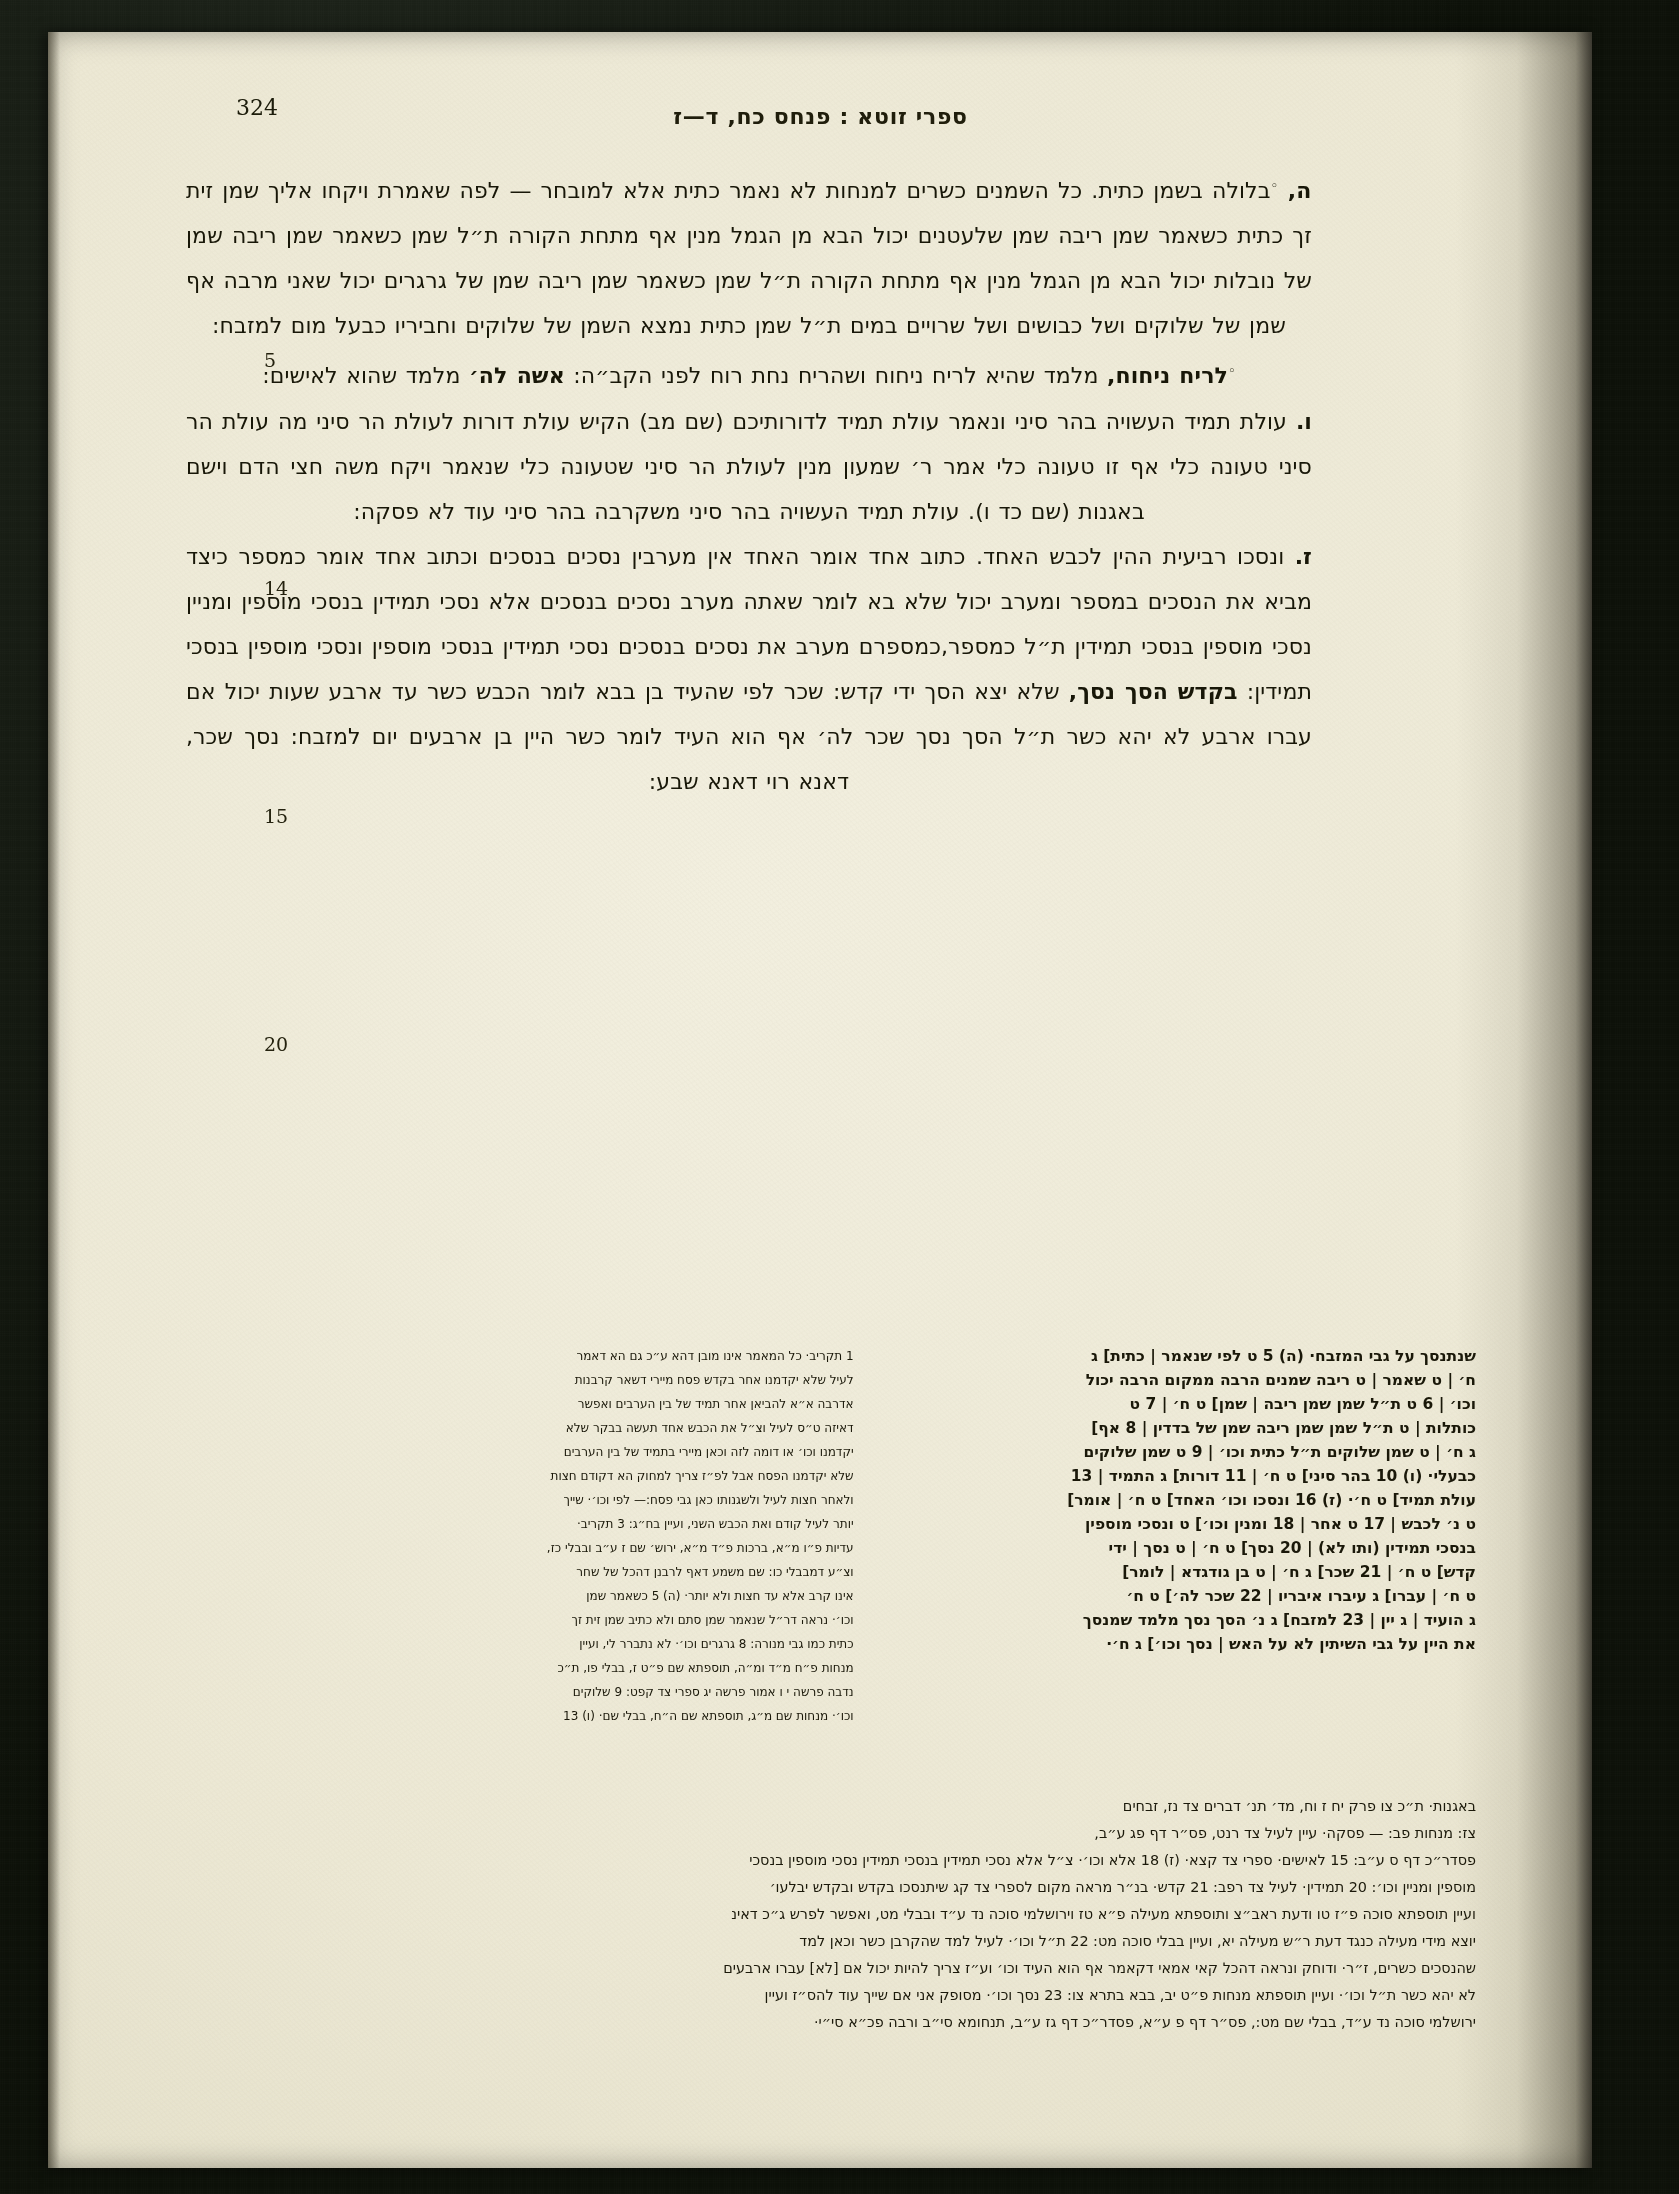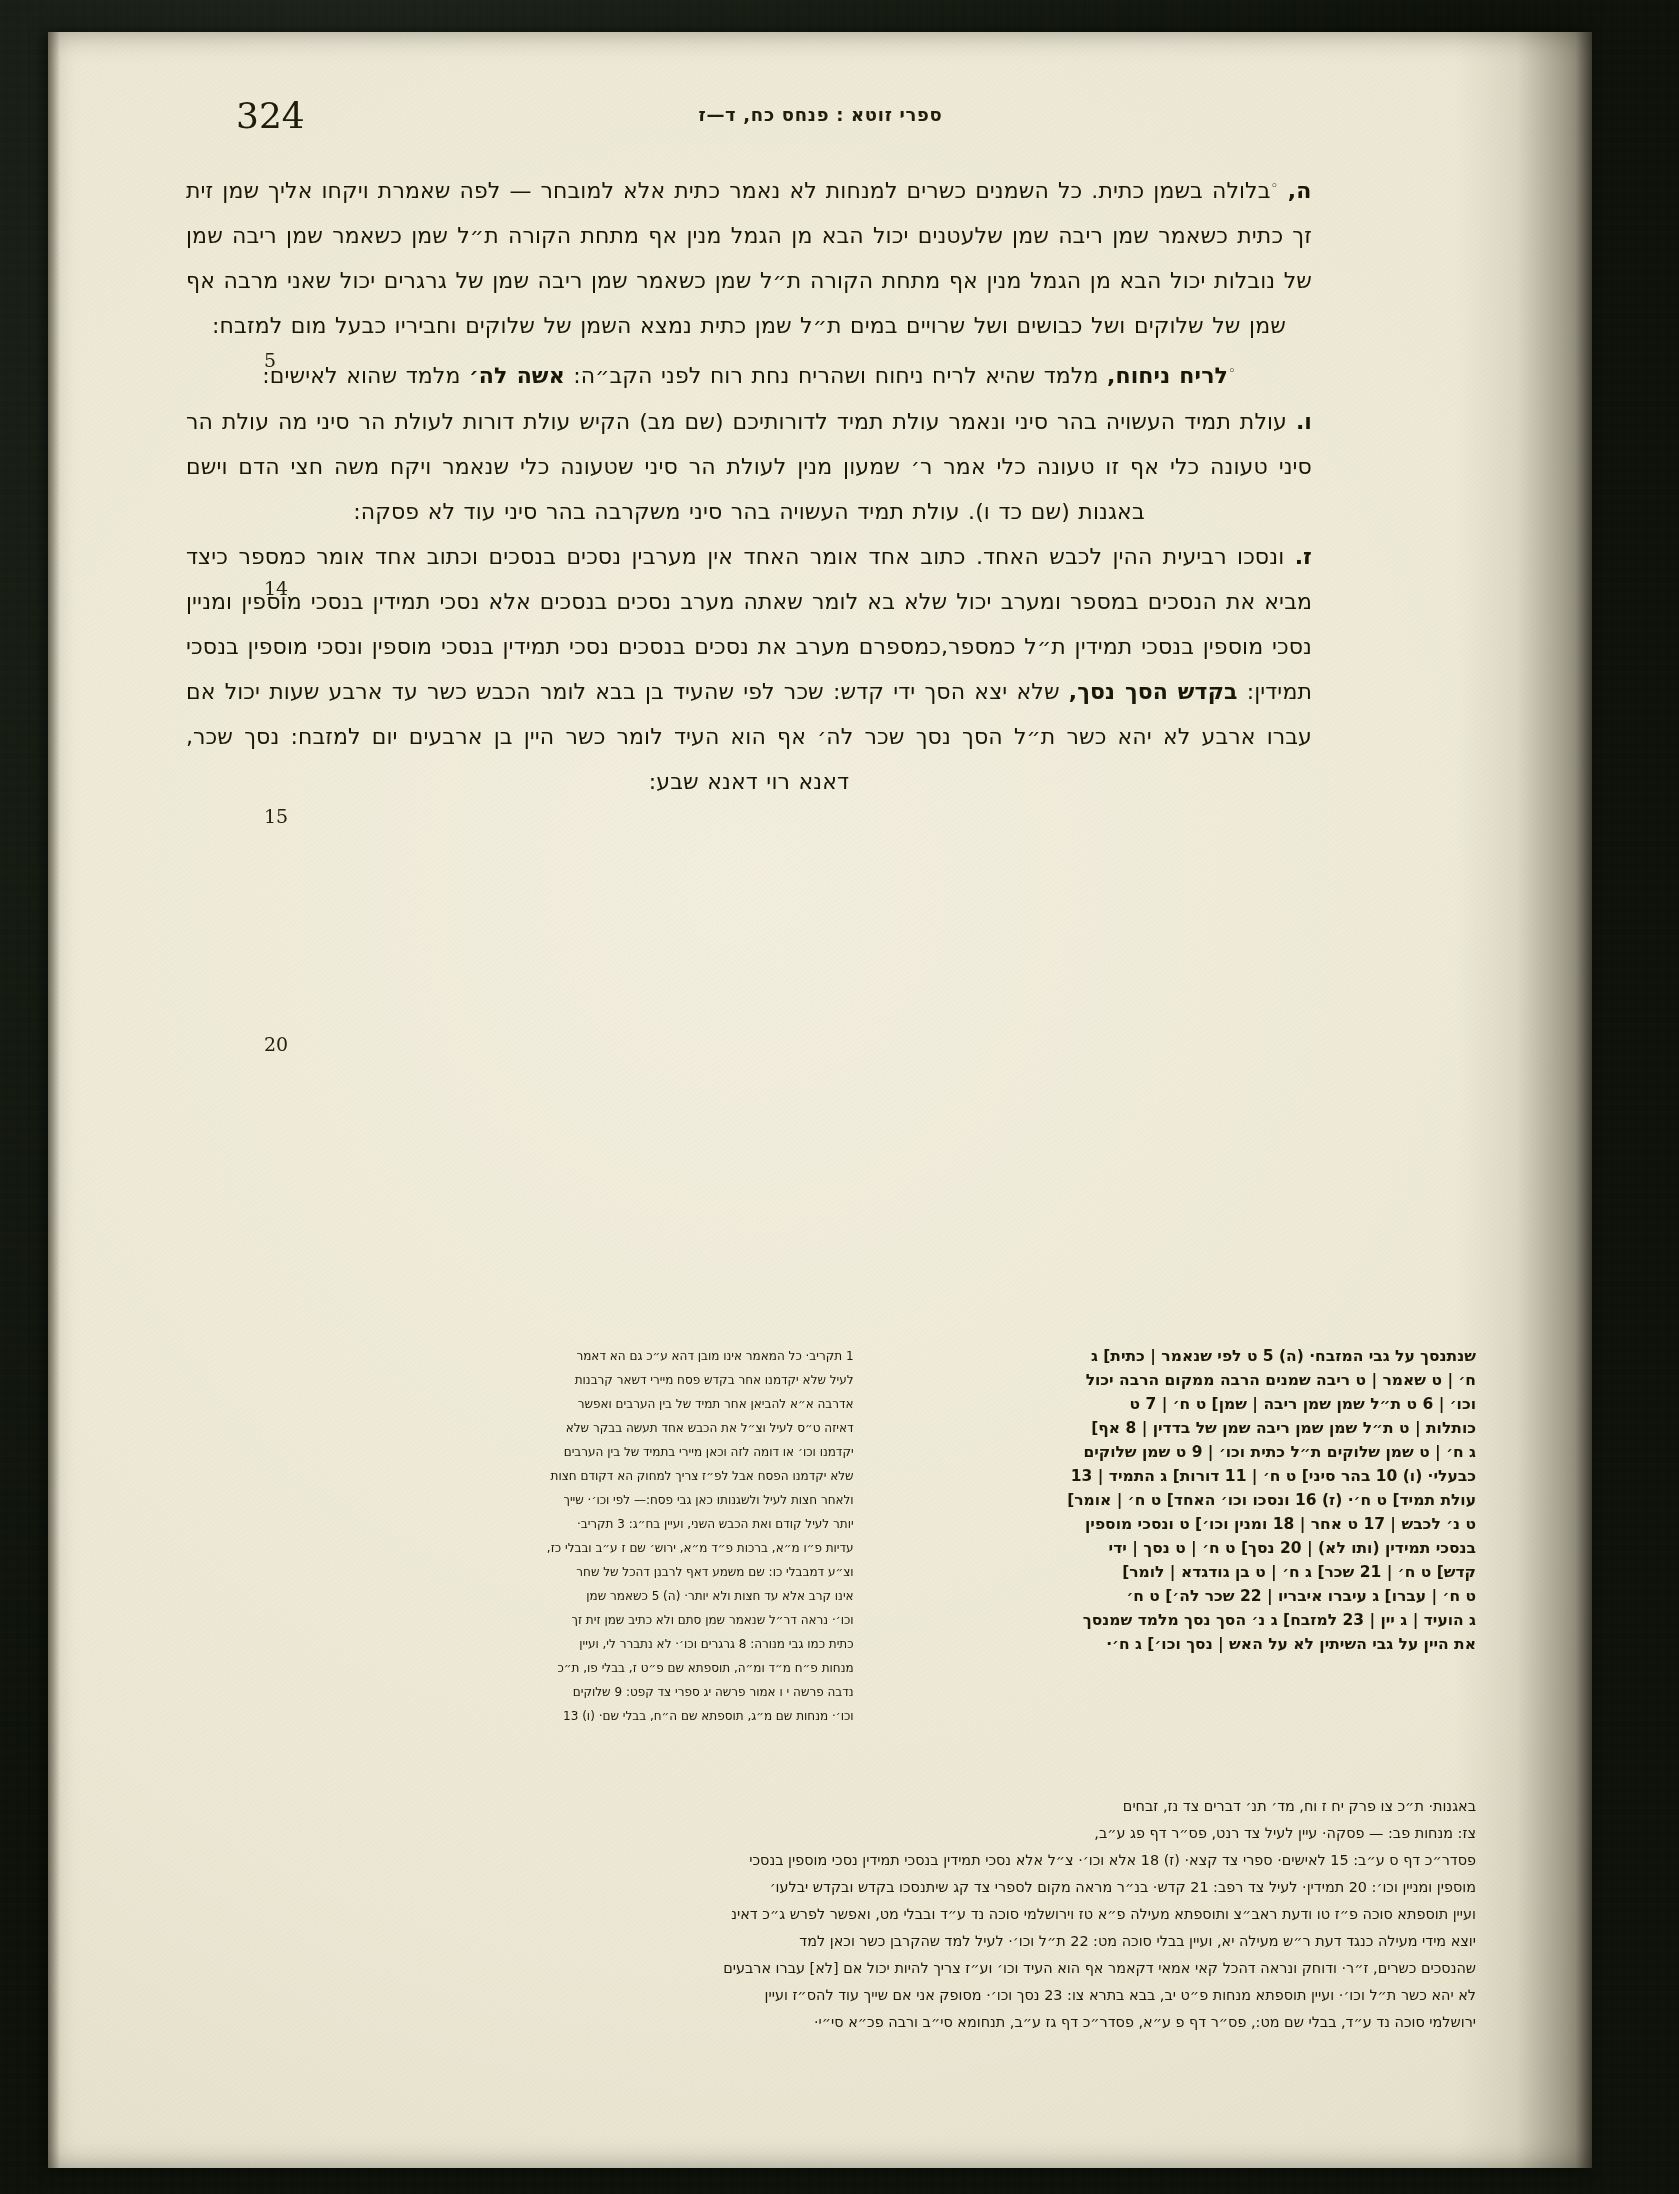--- a/index.html
+++ b/index.html
@@ -54,25 +54,25 @@
 
   
   #runhead{
     position:absolute;left:188px;top:72px;width:1169px;
     display:flex;align-items:baseline;
     direction:rtl;
   }
   #runhead .title{
     flex:1;text-align:center;
     font-family:"DejaVu Sans","Liberation Sans",sans-serif;
-    font-weight:700;font-size:18px;letter-spacing:0.7px;color:#23210f;
+    font-weight:700;font-size:22px;letter-spacing:0.7px;color:#23210f;
   }
   #runhead .folio{
     font-family:"DejaVu Serif","Liberation Serif",serif;
-    font-size:36px;color:#20200f;font-weight:400;
+    font-size:22px;color:#20200f;font-weight:400;
     position:absolute;left:0;top:-8.7px;
   }
 
   
   #main{
     position:absolute;right:280px;top:131px;width:1126px;
     direction:rtl;text-align:justify;text-align-last:center;
     font-family:"DejaVu Sans","Liberation Sans",sans-serif;
     font-size:22px;line-height:45px;color:#1b1a0c;
     letter-spacing:0.1px;

